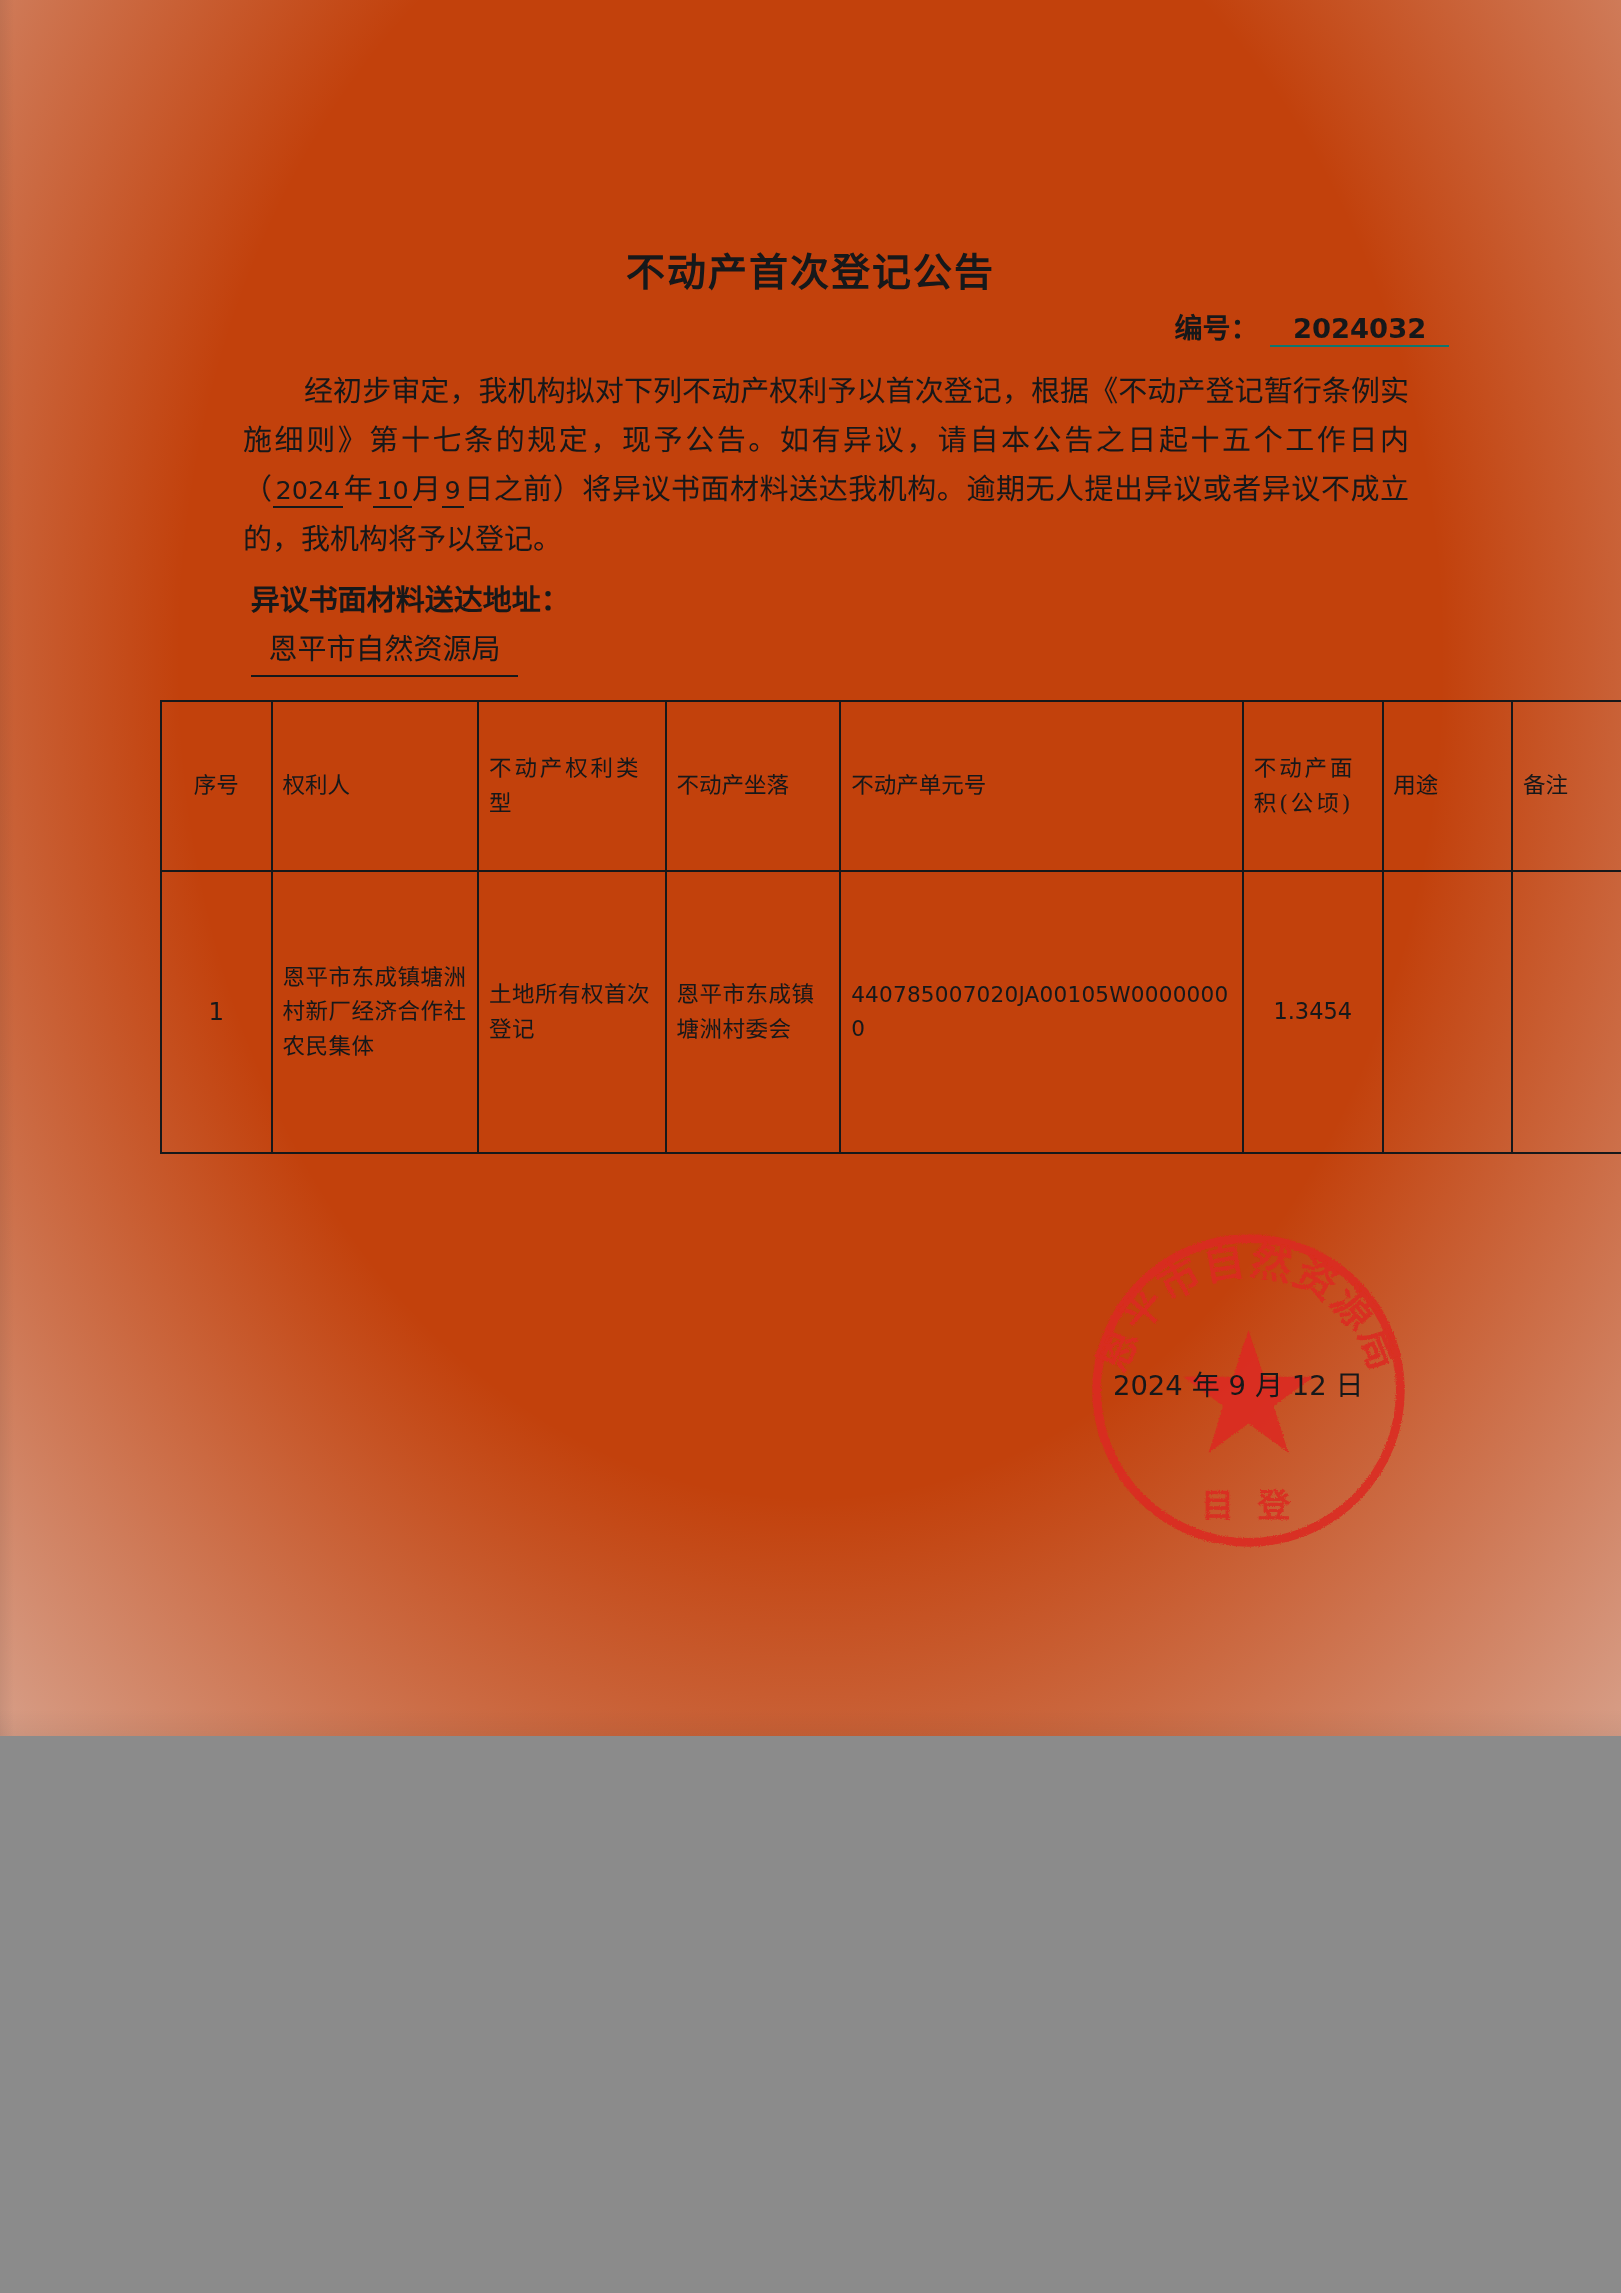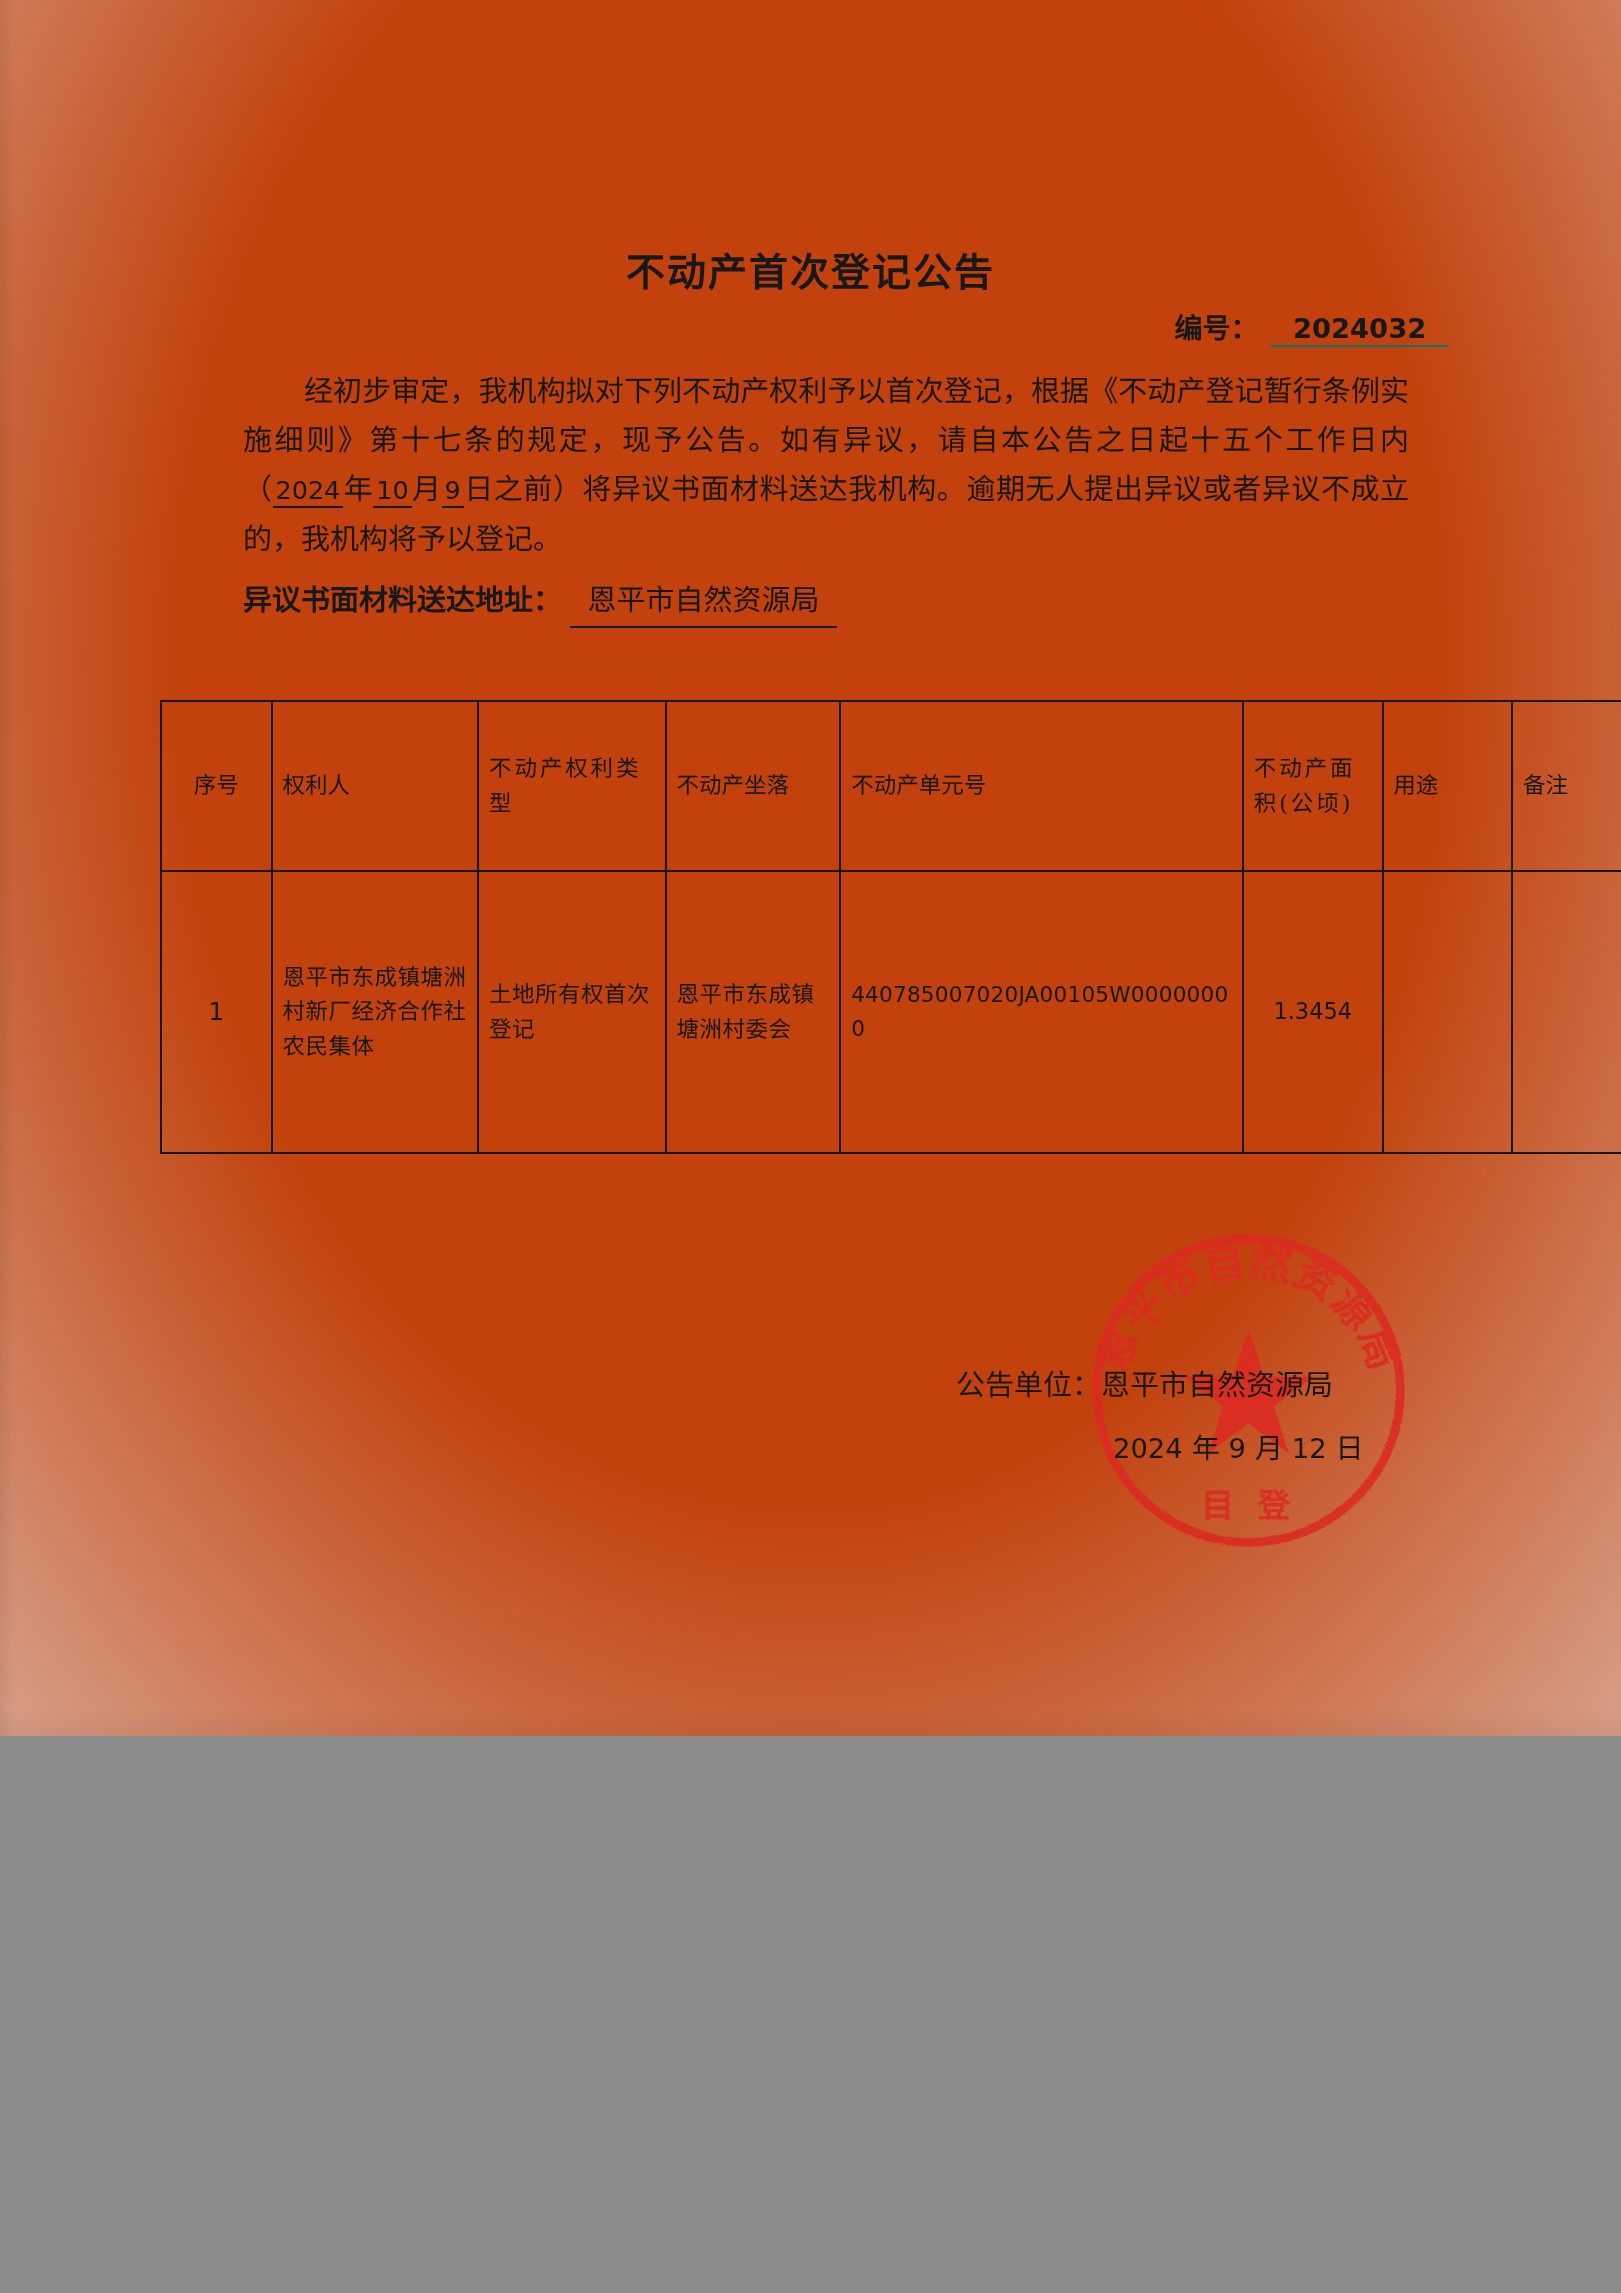--- a/index.html
+++ b/index.html
@@ -95,20 +95,21 @@
     position: absolute;
     top: 576px;
     left: 243px;
     font-size: 29px;
     line-height: 49px;
   }
   .contact-row {
     display: flex;
     align-items: baseline;
     white-space: nowrap;
+    flex-direction: column;
   }
   .contact-row .c-label { font-weight: bold; }
   .contact-row.indent { padding-left: 133px; }
   .contact-row .c-value {
     border-bottom: 2px solid #16181a;
     padding: 0 17.6px 1px 17.6px;
     margin-left: 7.8px;
     min-width: 211px;
     text-align: center;
   }
@@ -279,23 +280,20 @@
         <text class="seal-arc-text">
           <textPath href="#arcpath" startOffset="50%" text-anchor="middle">恩平市自然资源局</textPath>
         </text>
         <polygon points="170,108 186,156 237,156 196,186 211,234 170,204 129,234 144,186 103,156 154,156" fill="#dc2a20"></polygon>
         <text x="170" y="300" text-anchor="middle" font-family="DejaVu Serif, Liberation Serif, serif" font-size="34" font-weight="bold" fill="#dc2a20" letter-spacing="6">目 登</text>
       </g>
     </svg>
   </div>
 
   <div class="sign-block">
-    <div class="sign-line-1">
-      <span>公告单位：</span><span>恩平市自然资源局</span>
-    </div>
     <div class="sign-line-2">
       <span class="sign-num">2024</span>
       <span>年</span>
       <span class="sign-num">9</span>
       <span>月</span>
       <span class="sign-num">12</span>
       <span>日</span>
     </div>
   </div>
 

